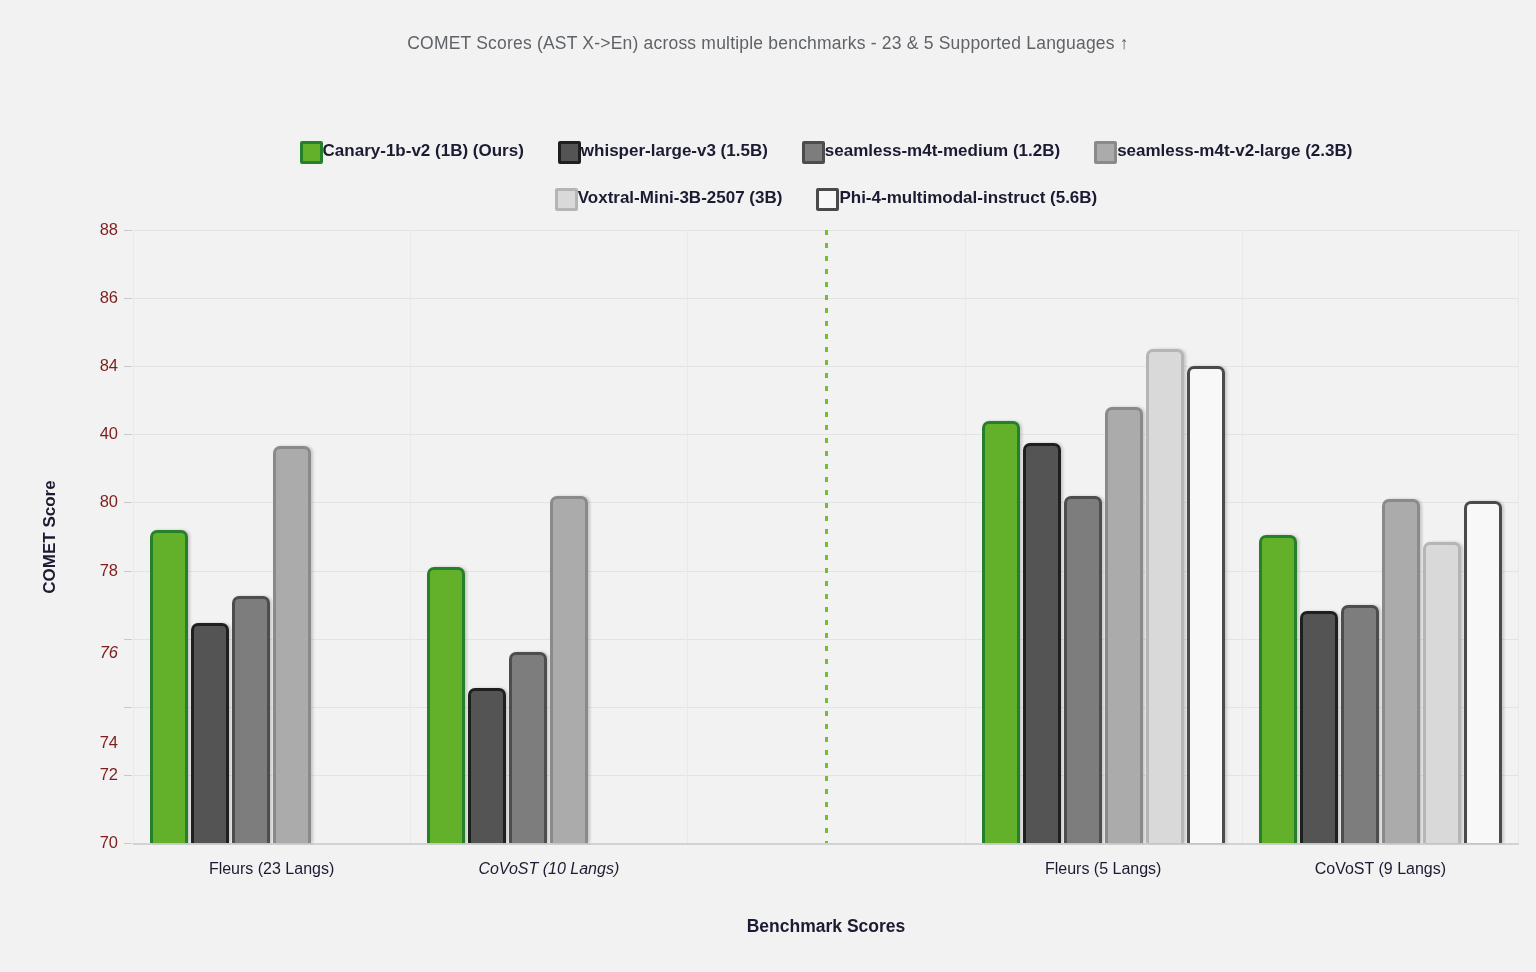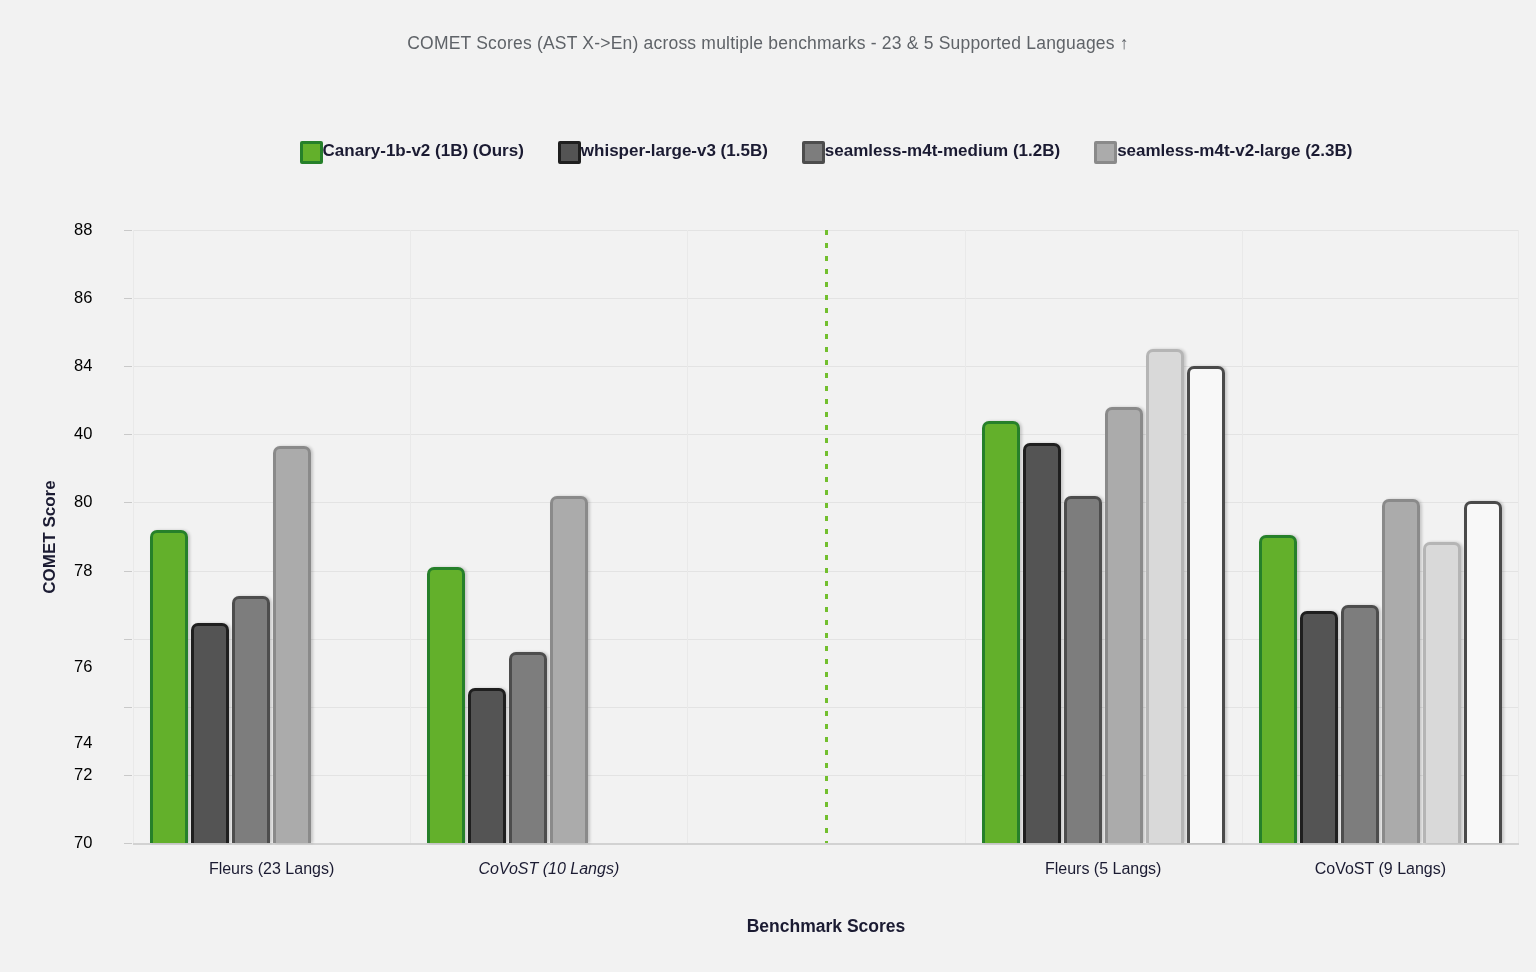--- a/index.html
+++ b/index.html
@@ -22,22 +22,22 @@
   .legend-swatch{width:17px;height:17px;border-radius:2px;border:3px solid #000;}
   .legend-label{font-size:17px;font-weight:bold;color:#1b1b32;white-space:nowrap;}
   #plot-area{
     position:absolute;left:133px;top:230px;width:1386px;height:613px;
     border-bottom:2px solid #d2d2d2;
   }
   .gridline-h{position:absolute;left:0;width:100%;height:1px;background:#e3e3e3;}
   .gridline-v{position:absolute;top:0;height:100%;width:1px;background:#e9e9e9;}
   .y-tick-mark{position:absolute;width:8px;height:1px;background:#c9c9c9;left:124px;}
   .y-tick-label{
-    position:absolute;width:44px;left:74px;text-align:left;
-    font-size:16.5px;color:#000000;
+    position:absolute;width:44px;left:74px;text-align:right;
+    font-size:16.5px;color:#7f1d1d;
   }
   .x-category-label{
     position:absolute;top:860px;width:260px;margin-left:-130px;text-align:center;
     font-size:16px;color:#1b1b32;white-space:nowrap;
   }
   #y-axis-title{
     position:absolute;left:-42px;top:527px;width:184px;text-align:center;
     transform:rotate(-90deg);transform-origin:center;
     font-size:17px;font-weight:bold;color:#1b1b32;
   }
@@ -71,20 +71,30 @@
         <div class="legend-swatch" style="background: rgb(84, 84, 84); border-color: rgb(31, 31, 31);"></div>
         <div class="legend-label">whisper-large-v3 (1.5B)</div>
       </div>
       <div class="legend-item">
         <div class="legend-swatch" style="background: rgb(125, 125, 125); border-color: rgb(77, 77, 77);"></div>
         <div class="legend-label">seamless-m4t-medium (1.2B)</div>
       </div>
       <div class="legend-item">
         <div class="legend-swatch" style="background: rgb(171, 171, 171); border-color: rgb(138, 138, 138);"></div>
         <div class="legend-label">seamless-m4t-v2-large (2.3B)</div>
+      </div>
+    </div>
+    <div class="legend-row">
+      <div class="legend-item">
+        <div class="legend-swatch" style="background: rgb(217, 217, 217); border-color: rgb(181, 181, 181);"></div>
+        <div class="legend-label">Voxtral-Mini-3B-2507 (3B)</div>
+      </div>
+      <div class="legend-item">
+        <div class="legend-swatch" style="background: rgb(248, 248, 248); border-color: rgb(74, 74, 74);"></div>
+        <div class="legend-label">Phi-4-multimodal-instruct (5.6B)</div>
       </div>
     </div>
   </div>
 
 <div id="y-axis-title">COMET Score</div>
 
 <div id="plot-area">
     <div class="gridline-h" style="top: 544.889px;"></div>
     <div class="gridline-h" style="top: 476.778px;"></div>
     <div class="gridline-h" style="top: 408.667px;"></div>
@@ -125,21 +135,21 @@
 
 <div id="x-axis-title">Benchmark Scores</div>
 
 <div class="y-tick-mark" style="top: 843px;"></div>
 <div class="y-tick-label" style="top: 833px;">70</div>
 <div class="y-tick-mark" style="top: 774.889px;"></div>
 <div class="y-tick-label" style="top: 764.889px;">72</div>
 <div class="y-tick-mark" style="top: 706.778px;"></div>
 <div class="y-tick-label" style="top: 696.778px; margin-top: 36px;">74</div>
 <div class="y-tick-mark" style="top: 638.667px;"></div>
-<div class="y-tick-label" style="top: 657px;">76</div>
+<div class="y-tick-label" style="top: 643px; font-style: italic;">76</div>
 <div class="y-tick-mark" style="top: 570.556px;"></div>
 <div class="y-tick-label" style="top: 560.556px;">78</div>
 <div class="y-tick-mark" style="top: 502.444px;"></div>
 <div class="y-tick-label" style="top: 492.444px;">80</div>
 <div class="y-tick-mark" style="top: 434.333px;"></div>
 <div class="y-tick-label" style="top: 424.333px;">40</div>
 <div class="y-tick-mark" style="top: 366.222px;"></div>
 <div class="y-tick-label" style="top: 356.222px;">84</div>
 <div class="y-tick-mark" style="top: 298.111px;"></div>
 <div class="y-tick-label" style="top: 288.111px;">86</div>

